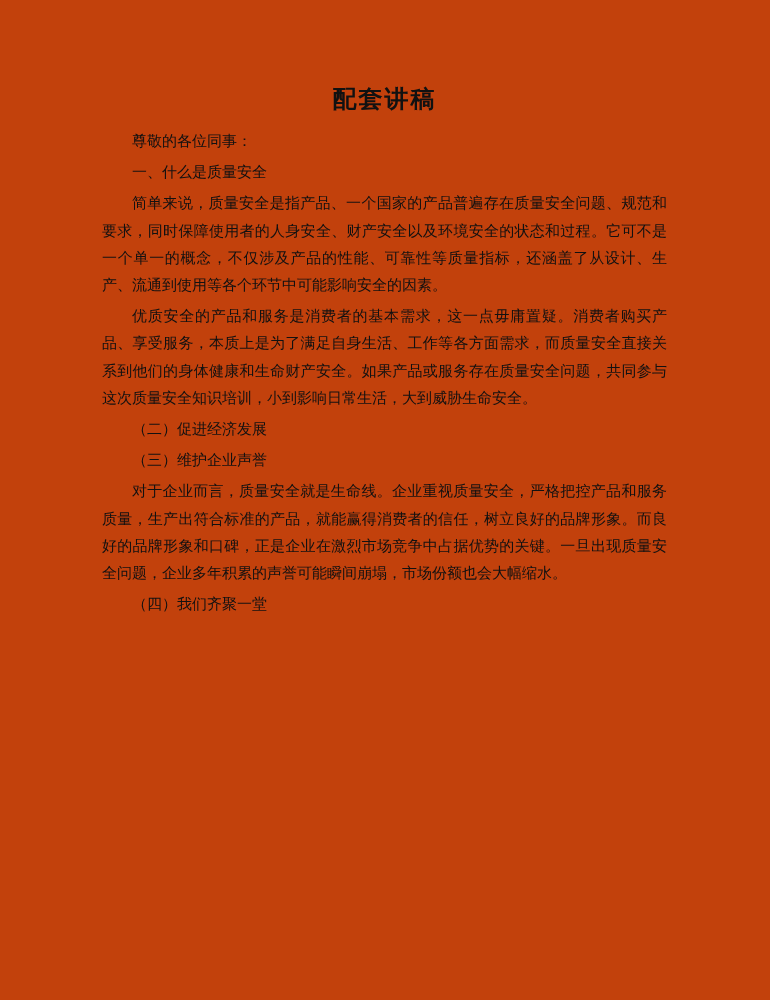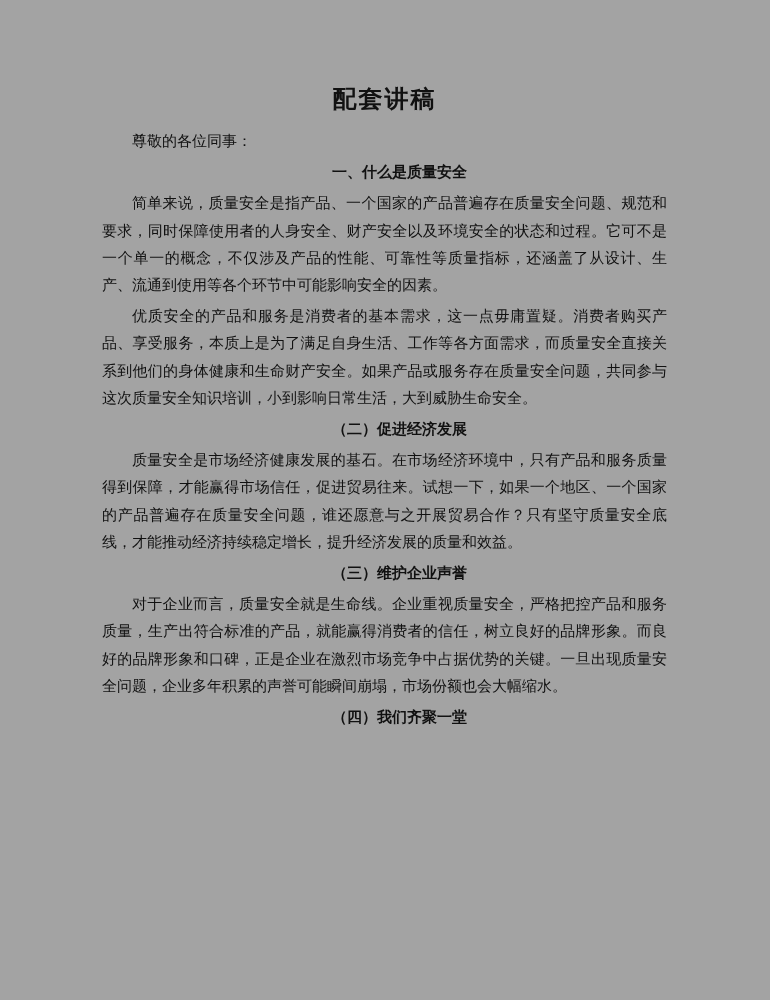--- a/index.html
+++ b/index.html
@@ -12,53 +12,52 @@
     height: 1000px;
     overflow: hidden;
     font-family: "Liberation Serif", "DejaVu Serif", serif;
     color: #111111;
   }
   .page {
     box-sizing: border-box;
     width: 770px;
     height: 1000px;
     padding: 84px 99px 0 98px;
-    background: #a3a3a3;
+    background: #c2410c;
   }
   .doc-title {
     margin: 0 0 14px 0;
     font-size: 24px;
     line-height: 30px;
     font-weight: bold;
     text-align: center;
     letter-spacing: 2px;
   }
   .para {
     margin: 4px;
     font-size: 15px;
     line-height: 27.2px;
     text-align: justify;
     text-justify: inter-ideograph;
     text-indent: 2em;
     word-break: break-all;
   }
   .para.heading {
-    font-weight: bold;
-    text-align: center;
+    font-weight: normal;
+    text-align: left;
   }
 </style>
 </head>
 <body>
 
 <div class="page">
   <h1 class="doc-title">配套讲稿</h1>
   <div class="doc-body" id="doc-body">
       <p class="para body">尊敬的各位同事：</p>
       <p class="para heading">一、什么是质量安全</p>
       <p class="para body">简单来说，质量安全是指产品、一个国家的产品普遍存在质量安全问题、规范和要求，同时保障使用者的人身安全、财产安全以及环境安全的状态和过程。它可不是一个单一的概念，不仅涉及产品的性能、可靠性等质量指标，还涵盖了从设计、生产、流通到使用等各个环节中可能影响安全的因素。</p>
       <p class="para body">优质安全的产品和服务是消费者的基本需求，这一点毋庸置疑。消费者购买产品、享受服务，本质上是为了满足自身生活、工作等各方面需求，而质量安全直接关系到他们的身体健康和生命财产安全。如果产品或服务存在质量安全问题，共同参与这次质量安全知识培训，小到影响日常生活，大到威胁生命安全。</p>
       <p class="para heading">（二）促进经济发展</p>
-      <p class="para body">质量安全是市场经济健康发展的基石。在市场经济环境中，只有产品和服务质量得到保障，才能赢得市场信任，促进贸易往来。试想一下，如果一个地区、一个国家的产品普遍存在质量安全问题，谁还愿意与之开展贸易合作？只有坚守质量安全底线，才能推动经济持续稳定增长，提升经济发展的质量和效益。</p>
       <p class="para heading">（三）维护企业声誉</p>
       <p class="para body">对于企业而言，质量安全就是生命线。企业重视质量安全，严格把控产品和服务质量，生产出符合标准的产品，就能赢得消费者的信任，树立良好的品牌形象。而良好的品牌形象和口碑，正是企业在激烈市场竞争中占据优势的关键。一旦出现质量安全问题，企业多年积累的声誉可能瞬间崩塌，市场份额也会大幅缩水。</p>
       <p class="para heading">（四）我们齐聚一堂</p>
     </div>
 </div>
 
 </body></html>

